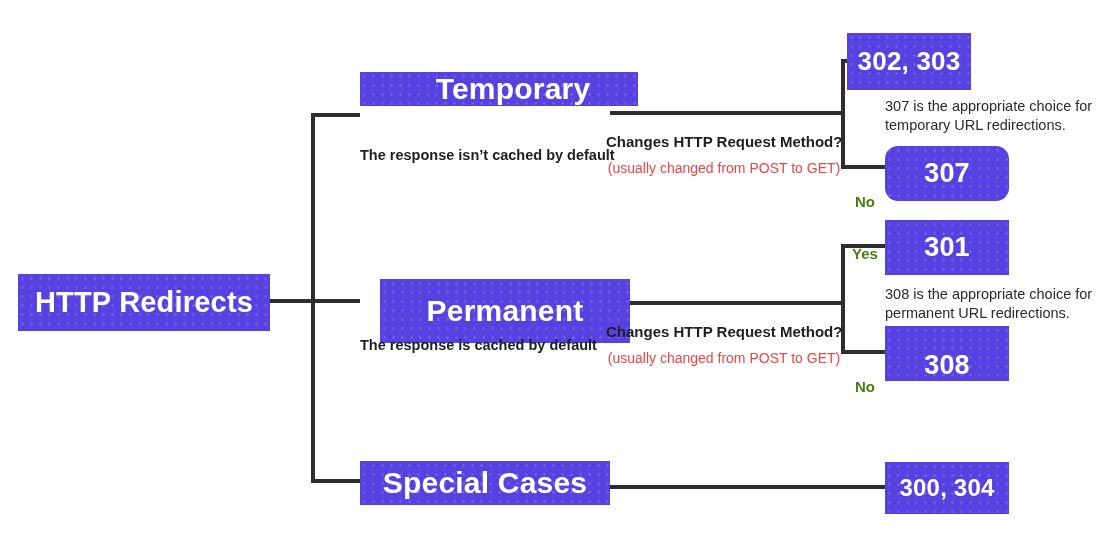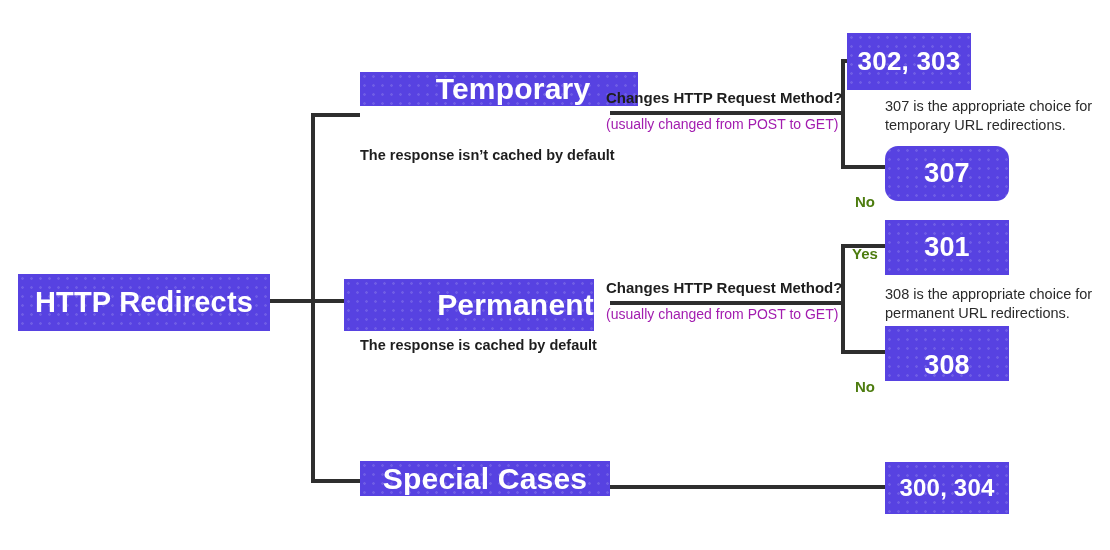--- a/index.html
+++ b/index.html
@@ -17,22 +17,22 @@
     background-image:radial-gradient(rgba(255,255,255,0.14) 1px, transparent 1.6px);
     background-size:9px 9px;
     color:#ffffff;
     display:flex;align-items:center;justify-content:center;
     font-weight:bold;
     white-space:nowrap;
     letter-spacing:0.2px;
   }
   .root-box{left:18px;top:274px;width:252px;height:57px;font-size:29px;}
   .temp-box{left:360px;top:72px;width:250px;height:34px;font-size:30px;padding-left:28px;}
-  .perm-box{left:344px;top:279px;width:250px;height:52px;font-size:30px;justify-content:flex-end;}
-  .spec-box{left:360px;top:461px;width:250px;height:35px;font-size:30px;}
+  .perm-box{left:380px;top:279px;width:250px;height:64px;font-size:30px;}
+  .spec-box{left:360px;top:461px;width:250px;height:44px;font-size:30px;}
   .res-box{width:124px;font-size:26px;}
   .res-302{left:847px;top:33px;height:57px;}
   .res-307{left:885px;top:146px;height:55px;font-size:27px;border-radius:13px;}
   .res-301{left:885px;top:220px;height:55px;font-size:27px;}
   .res-308{left:885px;top:326px;height:55px;font-size:27px;align-items:flex-end;}
   .res-300{left:885px;top:462px;height:52px;font-size:24px;}
 
   
   .line{position:absolute;background:#2E2E2E;}
   .h{height:4px;}
@@ -48,26 +48,27 @@
     color:#1E1E1E;
     white-space:nowrap;
   }
   .cap-temp{left:360px;top:147px;}
   .cap-perm{left:360px;top:337px;}
 
   
   .question{
     position:absolute;
     width:236px;
-    text-align:left;
+    text-align:center;
     white-space:nowrap;
     color:#1E1E1E;
+    margin-top:44px;
   }
   .q-bold{font-weight:bold;font-size:15px;}
-  .q-sub{font-weight:normal;font-size:14px;color:#a21caf;}
+  .q-sub{font-weight:normal;font-size:14px;color:#ef4444;}
   .q1-bold{left:606px;top:89px;}
   .q1-sub{left:606px;top:116px;}
   .q2-bold{left:606px;top:279px;}
   .q2-sub{left:606px;top:306px;}
 
   
   .branch-label{
     position:absolute;
     width:38px;
     text-align:center;

